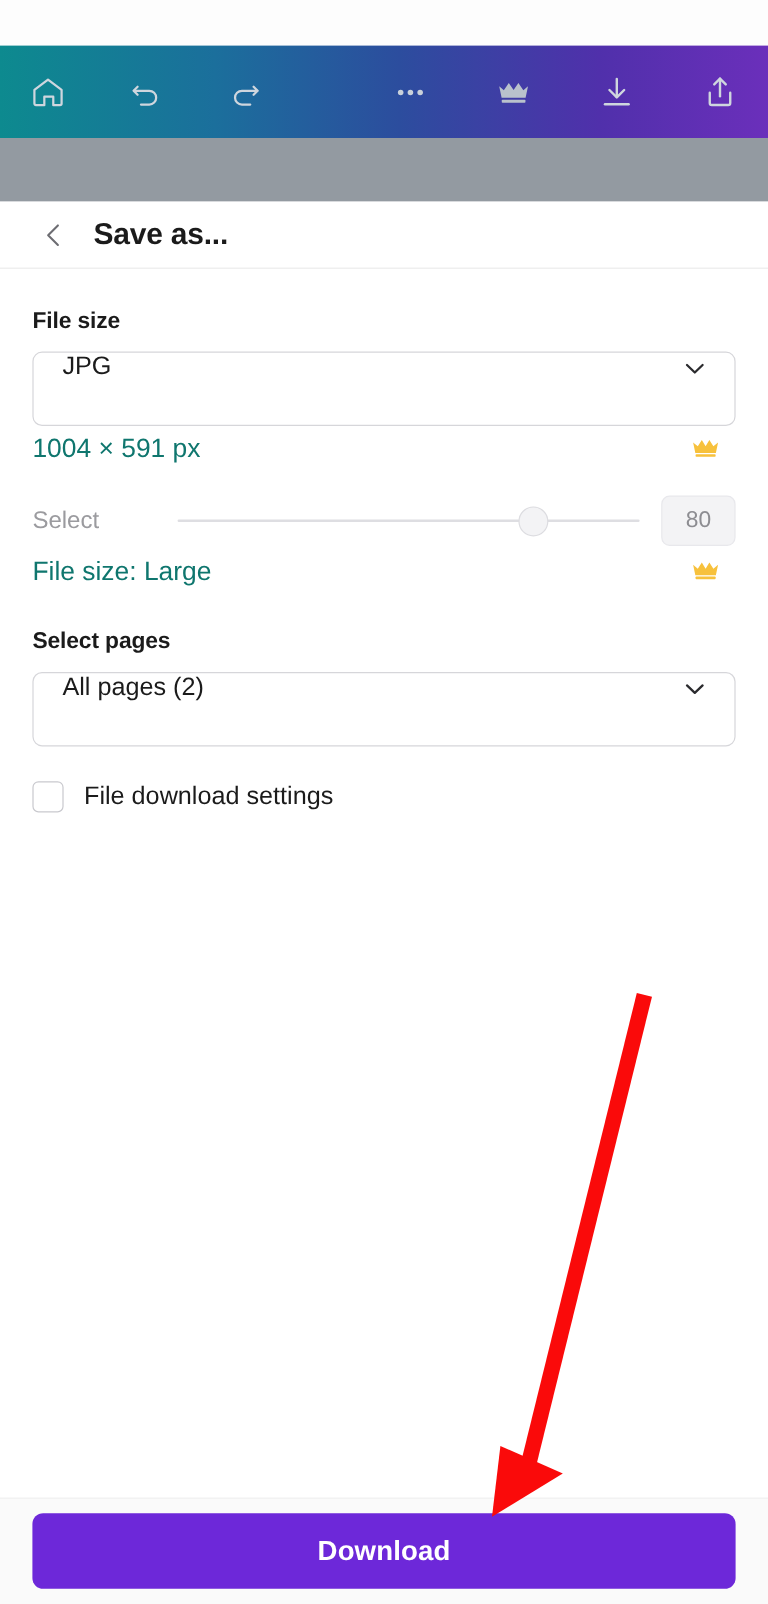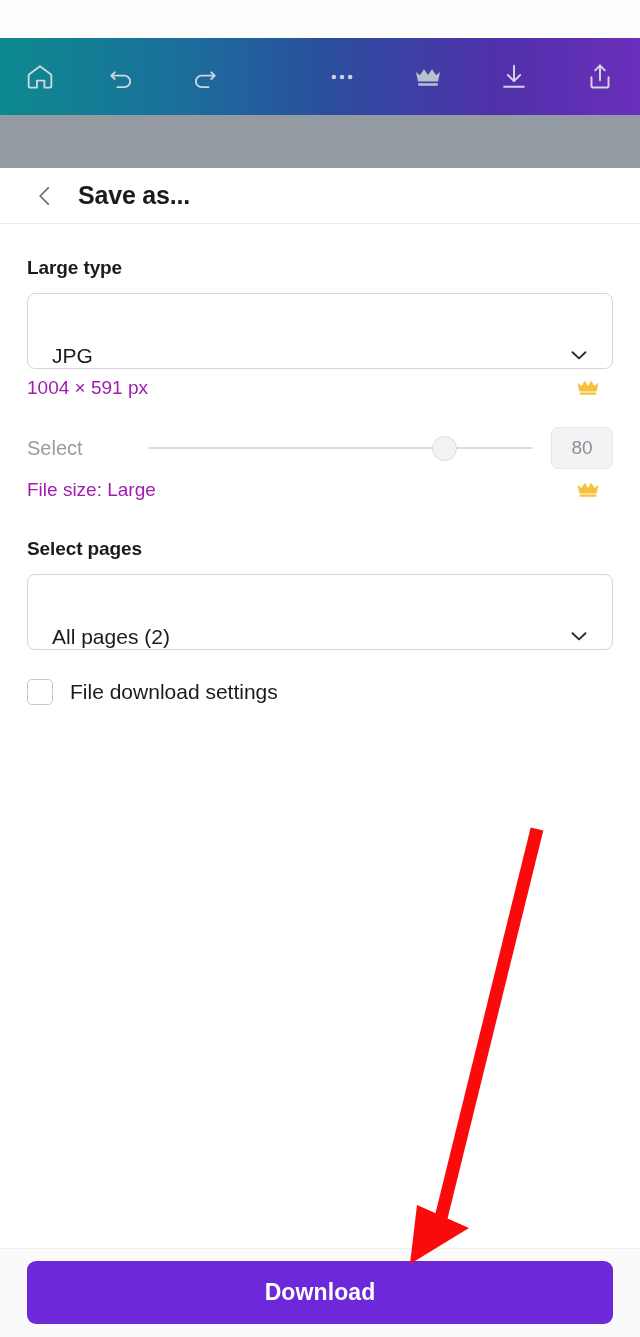--- a/index.html
+++ b/index.html
@@ -88,26 +88,26 @@
     font-size: 19px;
     font-weight: 700;
     color: #1b1b1b;
     margin-top: 33px;
     margin-bottom: 14px;
     letter-spacing: -0.1px;
   }
 
   .select-box {
     position: relative;
-    height: 76px;
+    height: 62px;
     border: 1px solid #d6d6da;
     border-radius: 8px;
     background: #fff;
     display: flex;
-    align-items: flex-end;
+    align-items: flex-start;
     padding: 0 20px 0 24px;
     cursor: pointer;
   }
   .select-value {
     font-size: 21px;
     color: #1b1b1b;
     flex: 1;
   }
   .select-chevron {
     width: 26px; height: 26px;
@@ -163,22 +163,22 @@
 
   .sub-row {
     display: flex;
     align-items: center;
     justify-content: space-between;
     height: 30px;
     margin-top: 4px;
     padding-right: 12px;
   }
   .sub-text {
-    font-size: 19px;
-    color: #a21caf;
+    font-size: 22px;
+    color: #0f766e;
   }
   .crown-gold { width: 26px; height: 22px; display: block; }
 
   
   .checkbox-row {
     display: flex;
     align-items: center;
     margin-top: 29px;
     cursor: pointer;
   }
@@ -307,21 +307,21 @@
       <div class="back-chevron">
         <svg width="26" height="26" viewBox="0 0 24 24" fill="none" stroke="#6d6d72" stroke-width="1.6" stroke-linecap="round" stroke-linejoin="round">
           <path d="M15 4.5 7.5 12l7.5 7.5"></path>
         </svg>
       </div>
       <div class="sheet-title">Save as...</div>
     </div>
 
     <div class="sheet-body">
 
-      <div class="section-label">Large type</div>
+      <div class="section-label">File size</div>
       <div class="select-box">
         <span class="select-value">JPG</span>
         <span class="select-chevron">
           <svg width="24" height="24" viewBox="0 0 24 24" fill="none" stroke="#2b2b2e" stroke-width="1.9" stroke-linecap="round" stroke-linejoin="round">
             <path d="M5.5 9.2 12 15.4l6.5-6.2"></path>
           </svg>
         </span>
       </div>
 
       <div class="sub-row">

